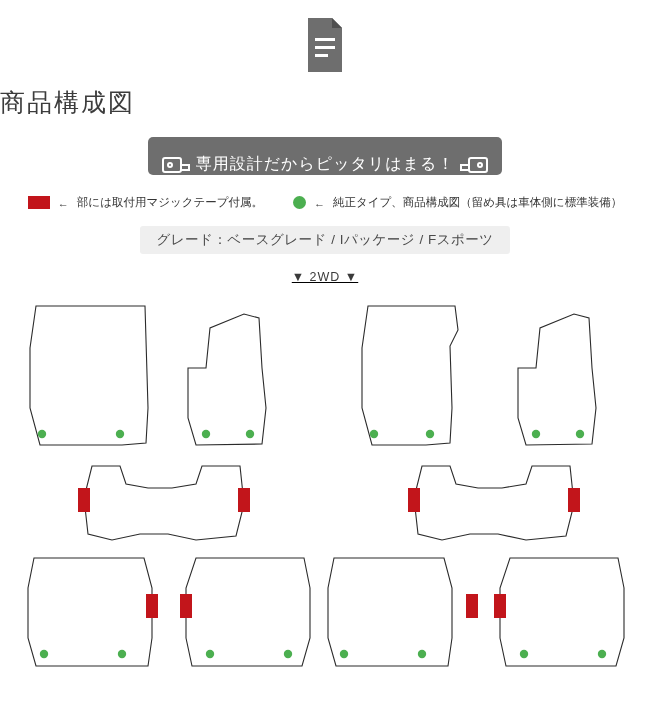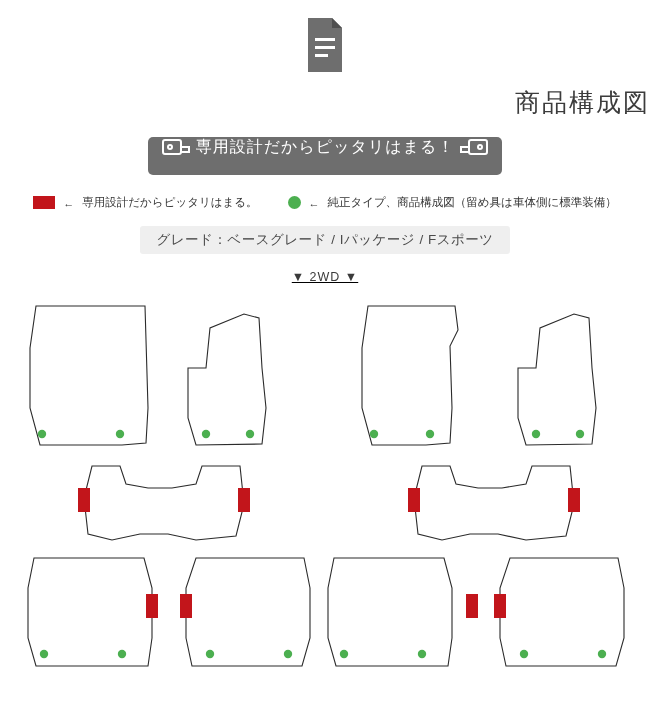--- a/index.html
+++ b/index.html
@@ -21,40 +21,40 @@
     width: 100%;
     display: flex;
     justify-content: center;
     padding-top: 16px;
   }
   .doc-icon {
     width: 46px; height: 58px;
     position: relative;
   }
   .title {
-    text-align: right;
+    text-align: left;
     font-size: 25px;
     letter-spacing: 2px;
     color: #3c3c3c;
     margin-top: 12px;
     font-family: "Liberation Serif", serif;
     font-weight: normal;
   }
 
   
   .banner-wrap {
     display: flex; justify-content: center;
     margin-top: 18px;
   }
   .banner {
     background: #6e6e6e;
     color: #ffffff;
     border-radius: 5px;
     height: 38px;
-    display: flex; align-items: flex-start; gap: 6px;
+    display: flex; align-items: flex-end; gap: 6px;
     padding: 0 14px;
     font-size: 16px;
     letter-spacing: 1px;
   }
   .banner-text { font-family: "Liberation Serif", serif; }
 
   
   .tape {
     width: 28px; height: 20px;
     position: relative;
@@ -169,21 +169,21 @@
         <span class="body"></span>
           <span class="hole"></span>
           <span class="strip"></span>
       </span>
     </div>
   </div>
 
   <div class="legend">
     <span class="sw-red"></span>
     <span class="arrow">←</span>
-    <span>専用設計だからピッタリはまる。</span>
+    <span>部には取付用マジックテープ付属。</span>
     <span class="gap"></span>
     <span class="sw-green"></span>
     <span class="arrow">←</span>
     <span>純正タイプ、商品構成図（留め具は車体側に標準装備）</span>
   </div>
 
   <div class="grade-wrap">
     <div class="grade">グレード：ベースグレード / Iパッケージ / Fスポーツ</div>
   </div>
 

